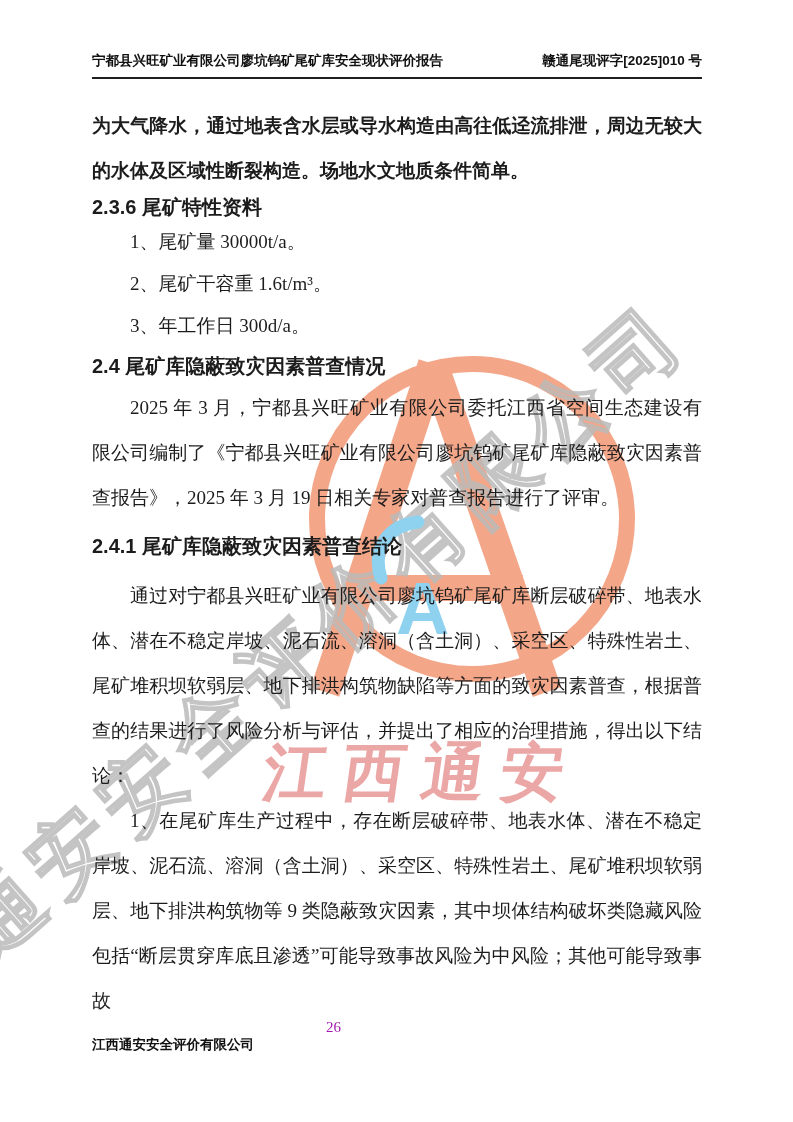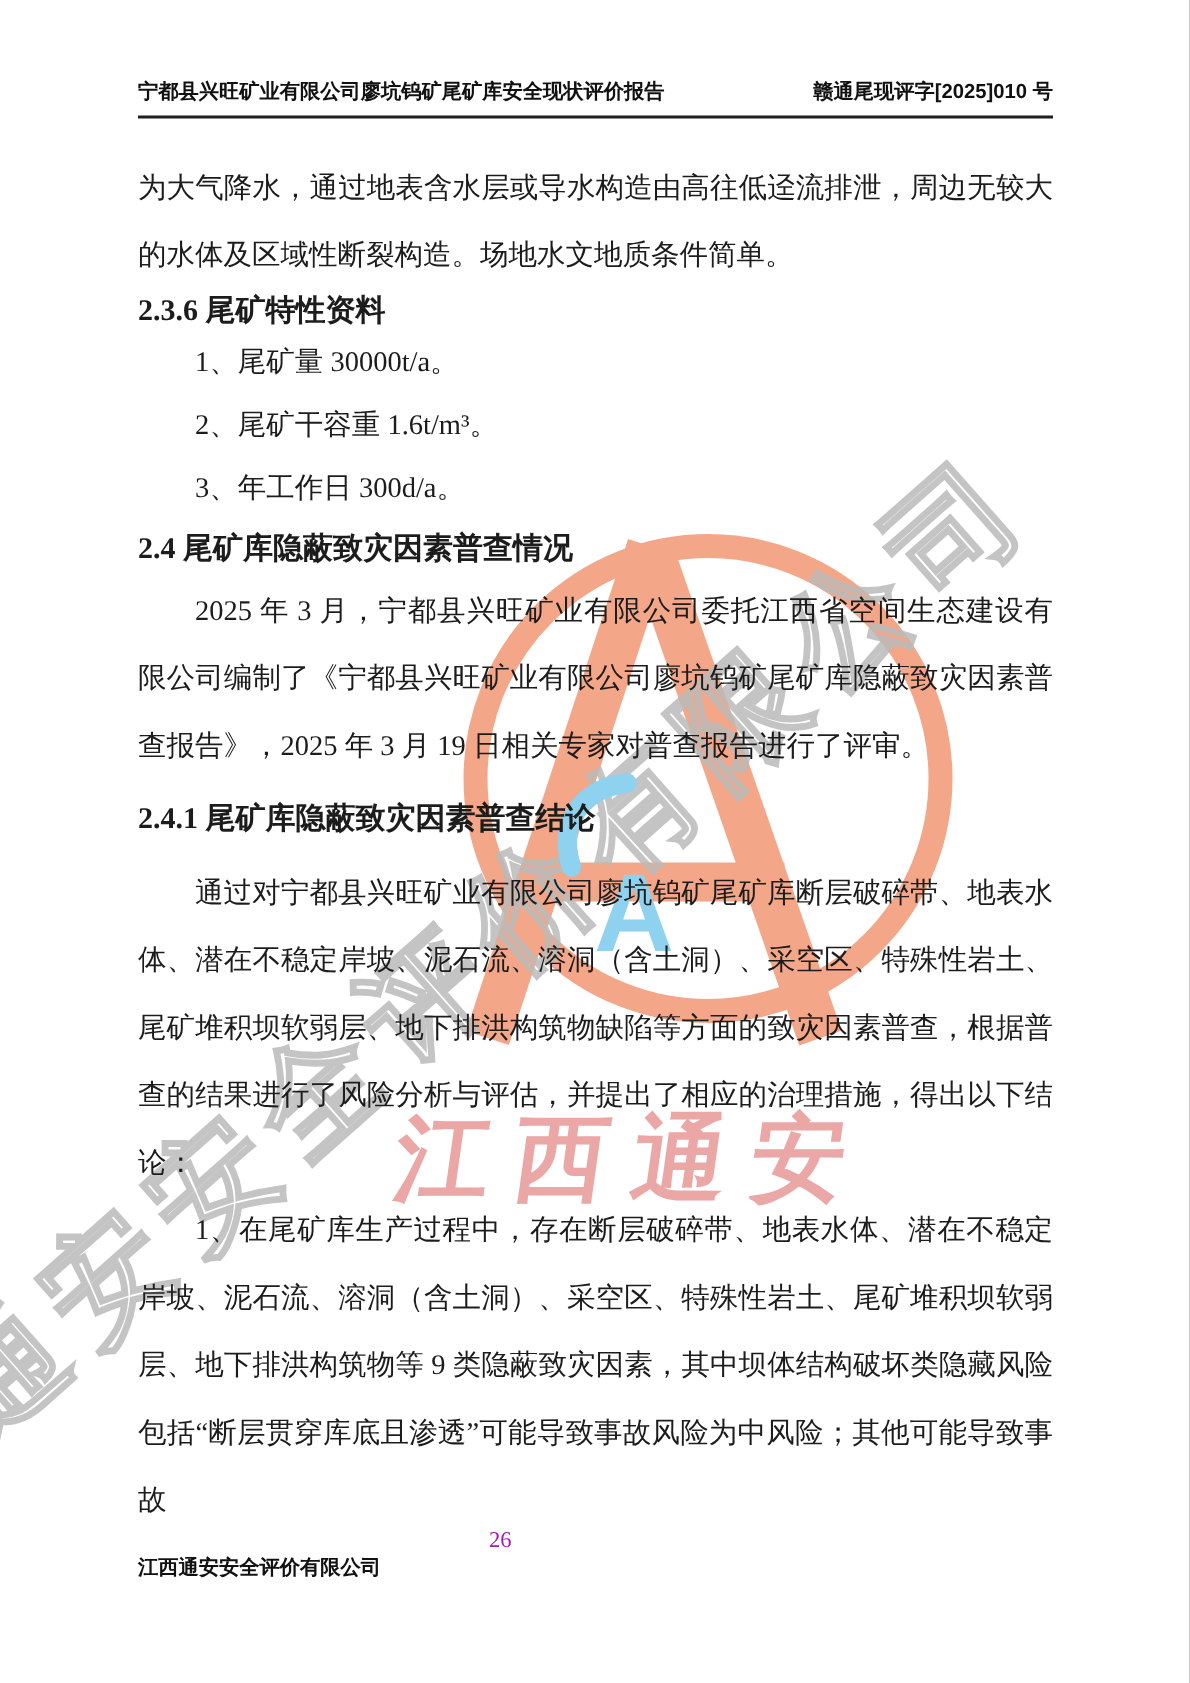--- a/index.html
+++ b/index.html
@@ -45,25 +45,25 @@
     border-bottom:2px solid #1f1f1f;
     display:flex;justify-content:space-between;align-items:flex-end;
     font-family:"Liberation Sans","DejaVu Sans",sans-serif;
     font-size:13.5px;font-weight:bold;color:#111;gap:10px;
   }
   .body-text{margin:0 91px 0 92px;font-size:19px;text-align:justify;}
   .body-text p{margin:0;}
   p.para{line-height:45px;text-indent:2em;}
   p.noindent{text-indent:0;}
   .h-sec{
-    font-family:Liberation Serif, serif;
+    font-family:Liberation Sans, sans-serif;
     font-weight:bold;font-size:20px;line-height:28px;
     text-align:left;margin:0;
   }
-  .p-intro{line-height:48px;margin-top:24px !important;}
+  .p-intro{line-height:48px;margin-top:24px !important;font-weight:bold;}
   .h-236{margin-top:0 !important;}
   .p-basic{margin-top:12px !important;}
   .p-item{line-height:42px;text-indent:2em;}
   .h-24{margin-top:5px !important;}
   .p-24{margin-top:5px !important;}
   .h-241{margin-top:12px !important;}
   .p-241a{margin-top:13px !important;}
   .p-241b{margin-top:0 !important;}
   .page-num{
     position:absolute;left:326px;top:1019px;z-index:2;

